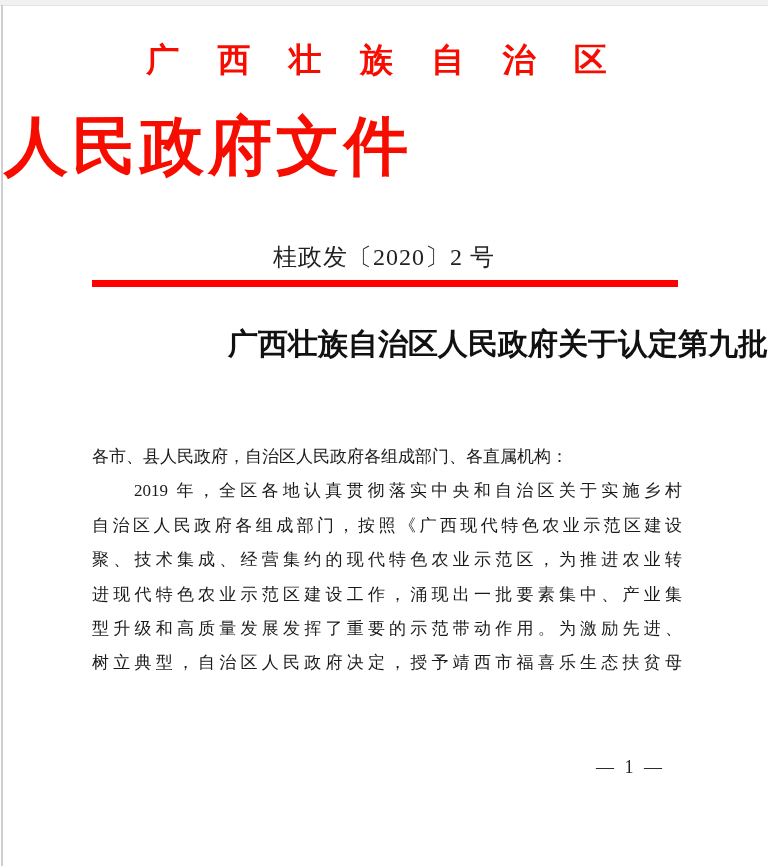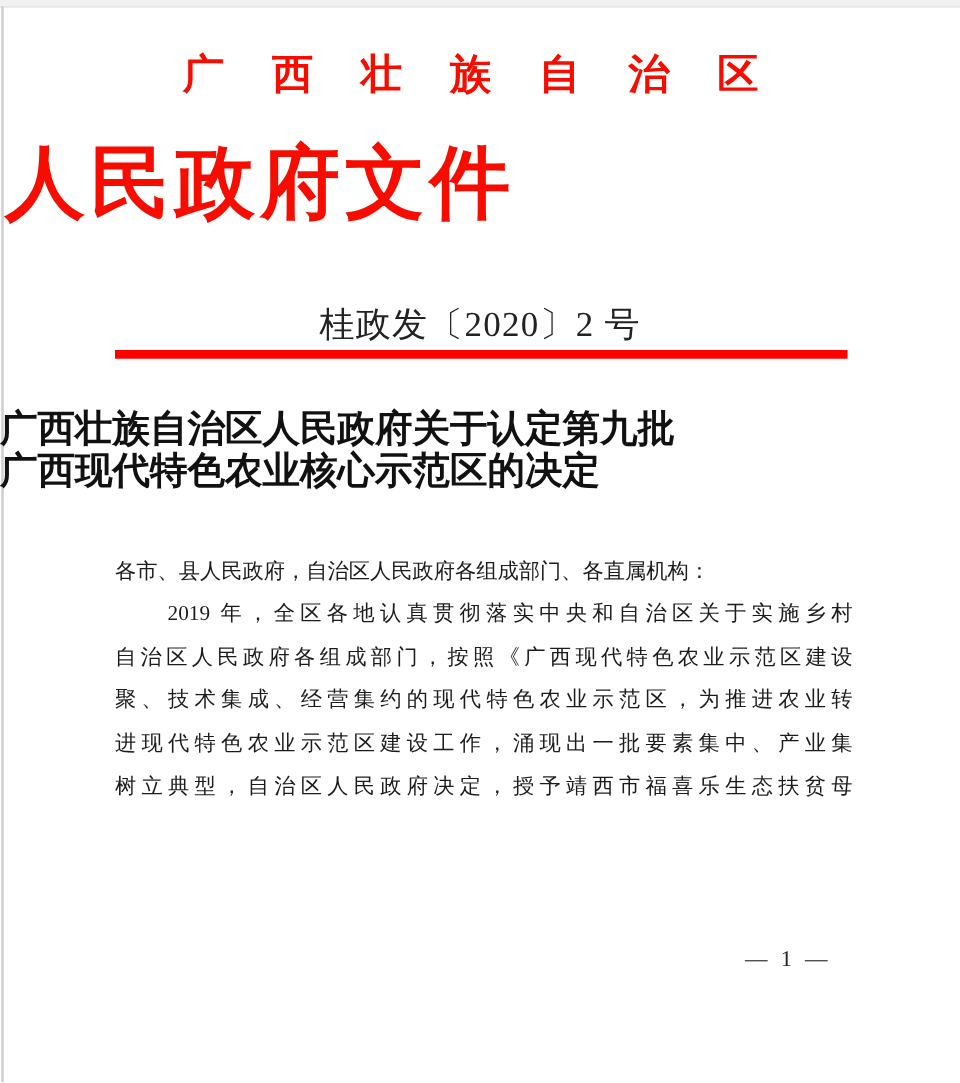--- a/index.html
+++ b/index.html
@@ -54,39 +54,39 @@
     padding-left: 4px;
     box-sizing: border-box;
     color: #f70d00;
   }
   .doc-number {
     position: absolute;
     top: 241px;
     left: 0;
     width: 100%;
     text-align: center;
-    font-size: 28px;
+    font-size: 24px;
     letter-spacing: 1px;
     color: #222222;
   }
   .red-rule {
     position: absolute;
     top: 280px;
     left: 92px;
     width: 586px;
     height: 7px;
     background: #ff0000;
   }
   .title {
     position: absolute;
     top: 327px;
     left: 0;
     width: 100%;
     margin: 0;
-    text-align: left;
+    text-align: right;
     font-size: 30px;
     font-weight: bold;
     line-height: 33px;
     color: #111111;
   }
   .title-line { display: block; }
   .body-text {
     position: absolute;
     top: 440px;
     left: 92px;
@@ -120,26 +120,26 @@
   <div class="org-name">广 西 壮 族 自 治 区</div>
 
   <div class="doc-type">人民政府文件</div>
 
   <div class="doc-number">桂政发〔2020〕2 号</div>
 
   <div class="red-rule"></div>
 
   <h1 class="title">
     <span class="title-line">广西壮族自治区人民政府关于认定第九批</span>
-    <span class="title-line">广西现代特色农业核心示范区的决定</span>
   </h1>
 
   <div class="body-text">
     <div class="body-line">各市、县人民政府，自治区人民政府各组成部门、各直属机构：</div>
     <div class="body-line just indent">2019 年，全区各地认真贯彻落实中央和自治区关于实施乡村</div>
     <div class="body-line just">自治区人民政府各组成部门，按照《广西现代特色农业示范区建设</div>
     <div class="body-line just">聚、技术集成、经营集约的现代特色农业示范区，为推进农业转</div>
     <div class="body-line just">进现代特色农业示范区建设工作，涌现出一批要素集中、产业集</div>
+    <div class="body-line just">型升级和高质量发展发挥了重要的示范带动作用。为激励先进、</div>
     <div class="body-line just">树立典型，自治区人民政府决定，授予靖西市福喜乐生态扶贫母</div>
   </div>
 
   <div class="page-number">— 1 —</div>
 </div>
 
 </body></html>

